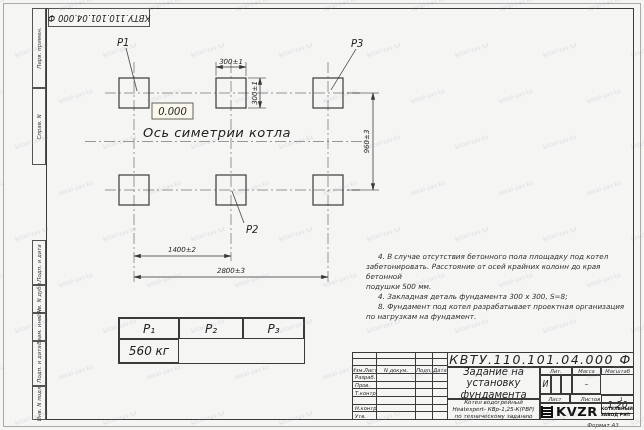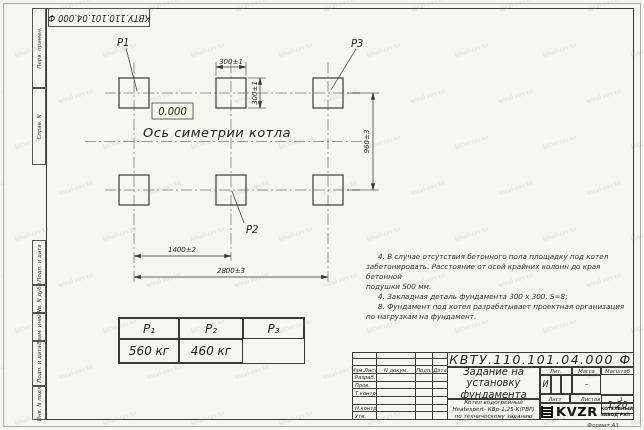--- a/index.html
+++ b/index.html
@@ -191,21 +191,20 @@
     <text class="lvl" x="172.5" y="115" text-anchor="middle">0.000</text>
 
     <text class="axis" x="143" y="137">Ось симетрии котла</text>
   </svg>
 
   <div class="load-table">
     <div class="cell">P₁</div>
     <div class="cell">P₂</div>
     <div class="cell">P₃</div>
     <div class="cell">560 кг</div>
-    <div class="cell">460 кг</div>
   </div>
 
   <div class="notes">
     <p>4. В случае отсутствия бетонного пола площадку под котел
 забетонировать. Расстояние от осей крайних колонн до края бетонной
 подушки 500 мм.</p>
     <p>4. Закладная деталь фундамента  300 х 300, S=8;</p>
     <p>8. Фундамент под котел разрабатывает проектная организация
 по нагрузкам на фундамент.</p>
   </div>

